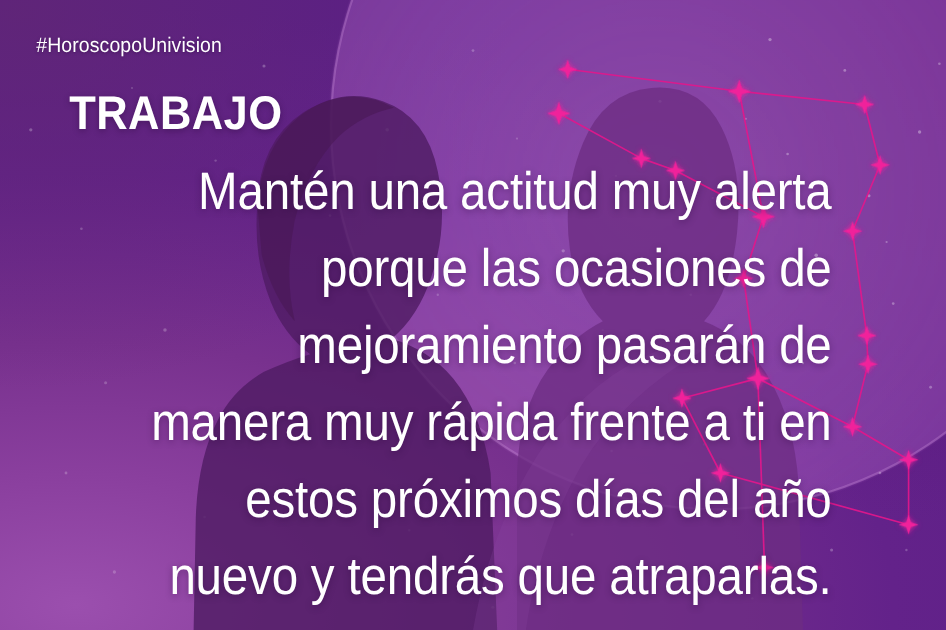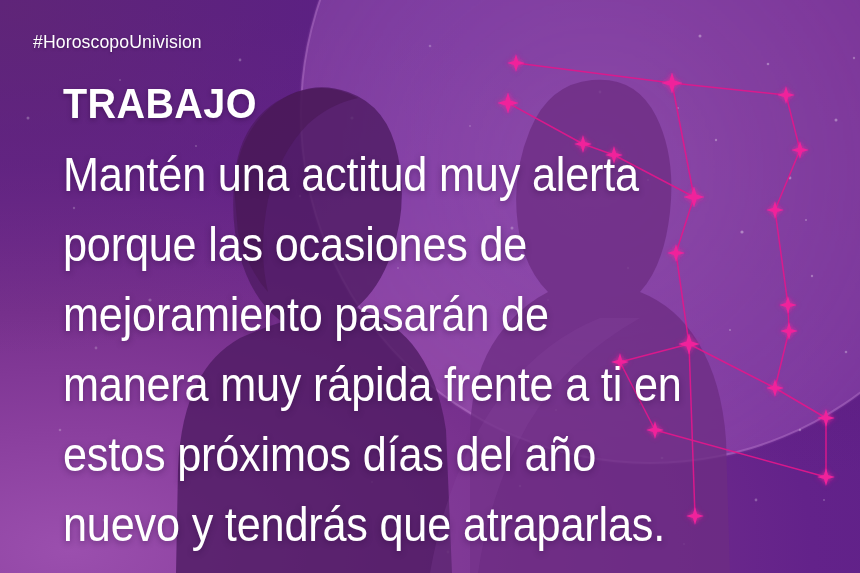--- a/index.html
+++ b/index.html
@@ -7,20 +7,21 @@
     padding: 0;
     background: #2b1033;
   }
   #card {
     position: relative;
     width: 860px;
     height: 573px;
     overflow: hidden;
     font-family: "Liberation Sans", "DejaVu Sans", sans-serif;
     background: #4d7c0f;
+    text-align: right;
   }
 
   
   .layer { position: absolute; inset: 0; pointer-events: none; }
 
   #bg-base {
     background:
       radial-gradient(120% 95% at 8% 96%, #9b4fae 0%, #8a3f9e 22%, #78318e 44%, #63228a 72%, #5b1f86 100%);
   }
   #bg-violet-wash {

